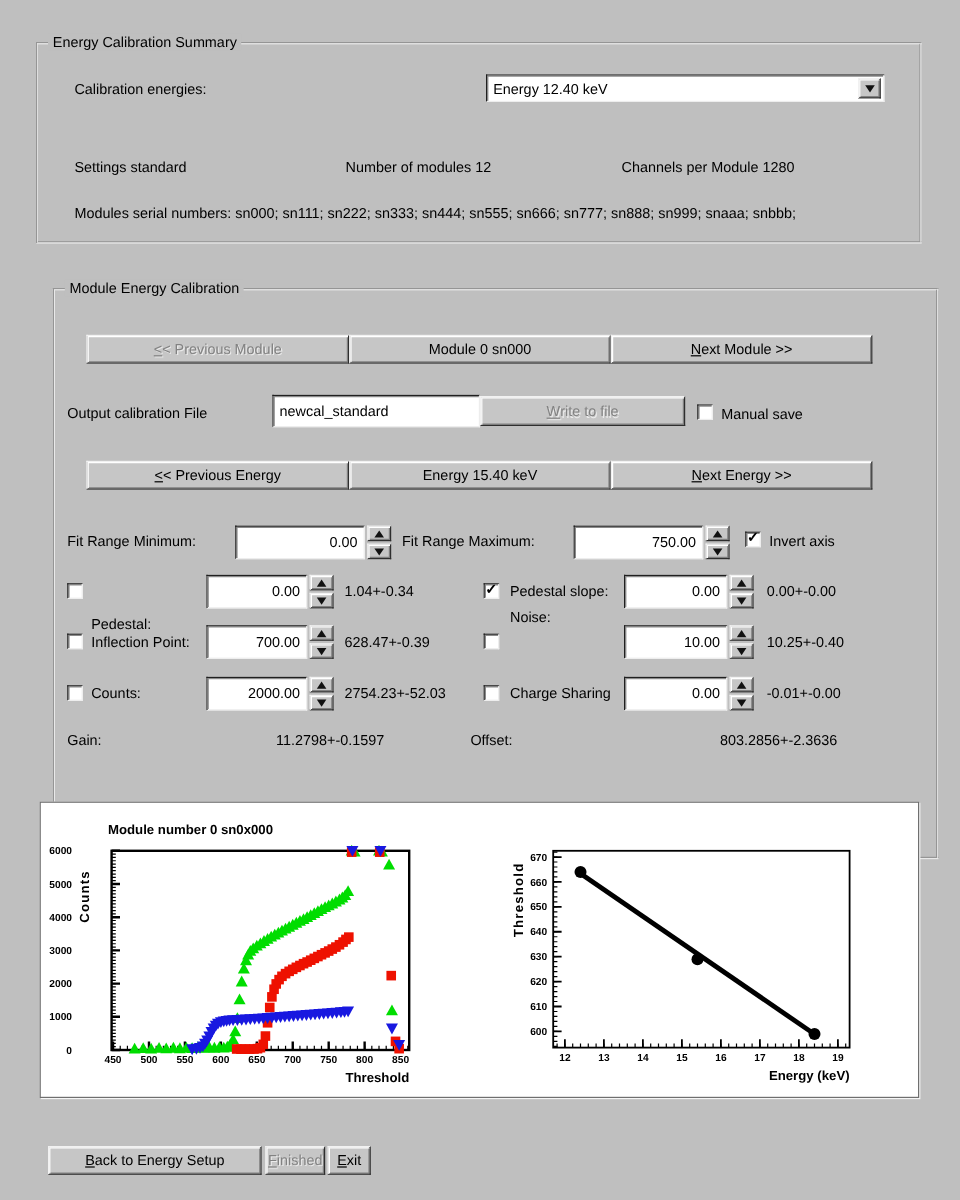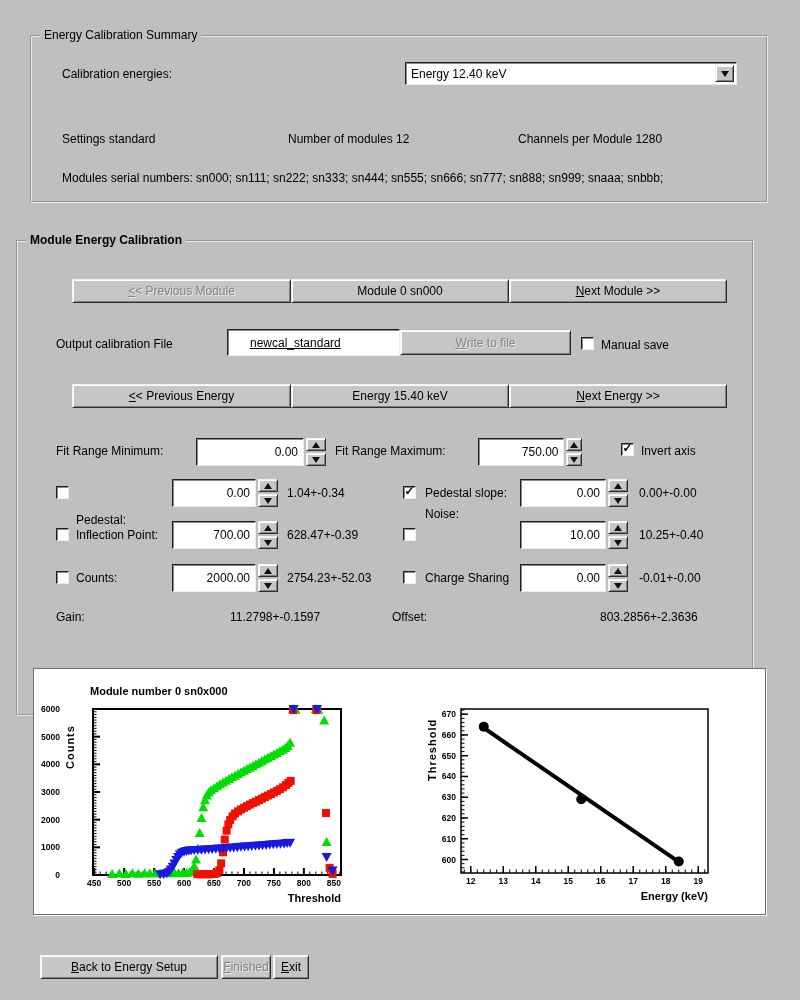--- a/index.html
+++ b/index.html
@@ -22,21 +22,21 @@
   .btn { position:absolute; display:flex; align-items:center; justify-content:center;
          font-size:12px; cursor:default; white-space:nowrap; }
   .btn.disabled { color:#828282; text-shadow:1px 1px 0 #ebebeb; }
   .green-text { color:#000000; }
 
   .sunken {
     background:#ffffff;
     border:1px solid; border-color:#1f1f1f #ededed #ededed #1f1f1f;
     box-shadow: inset 1px 1px 0 #8a8a8a, inset -1px -1px 0 #ffffff;
   }
-  .input { position:absolute; display:flex; align-items:center; padding:0 22px;text-decoration:underline; }
+  .input { position:absolute; display:flex; align-items:center; padding:0 5px; }
 
   .combo { position:absolute; display:flex; align-items:stretch; }
   .combo .cval { flex:1; display:flex; align-items:center; padding:0 5px; }
   .combo .cbtn { position:absolute; right:2px; top:2px; bottom:2px; width:19px;
                  display:flex; align-items:center; justify-content:center; }
   .arrow-down { width:0; height:0; border-left:4px solid transparent;
                 border-right:4px solid transparent; border-top:6px solid #111; }
 
   .cb { position:absolute; width:13px; height:13px; background:#fff;
         border:1px solid; border-color:#1f1f1f #ededed #ededed #1f1f1f;
@@ -74,21 +74,21 @@
   <span class="cbtn raised">
     <span class="arrow-down"></span>
   </span>
 </div>
 
 <span class="label" style="left:62px; top:132px;text-align:right;">Settings standard</span>
 <span class="label" style="left:288px; top:132px;">Number of modules 12</span>
 <span class="label" style="left:518px; top:132px;">Channels per Module 1280</span>
 <span class="label" style="left:62px; top:171px;">Modules serial numbers: sn000; sn111; sn222; sn333; sn444; sn555; sn666; sn777; sn888; sn999; snaaa; snbbb;</span>
 
-<div class="groupbox" style="left:16px; top:240px; width:738px; height:476px;font-weight:bold;">
+<div class="groupbox" style="left:44px; top:240px; width:738px; height:476px;">
   <span class="gb-title">Module Energy Calibration</span>
 </div>
 
 <div class="btn raised disabled" style="left:72px; top:279px; width:219px; height:24px;"><u>&lt;</u>&lt; Previous Module</div>
 <div class="btn raised" style="left:291px; top:279px; width:218px; height:24px;">Module 0 sn000</div>
 <div class="btn raised" style="left:509px; top:279px; width:218px; height:24px;"><u>N</u>ext Module &gt;&gt;</div>
 
 <span class="label" style="left:56px; top:337px;">Output calibration File</span>
 <div class="input sunken" style="left:227px; top:329px; width:173px; height:27px;">newcal_standard</div>
 <div class="btn raised disabled" style="left:400px; top:330px; width:171px; height:25px;"><u>W</u>rite to file</div>
@@ -105,21 +105,21 @@
   <div class="btns">
     <div class="sb raised">
         <span class="tri-up"></span>
       </div>
     <div class="sb raised">
         <span class="tri-dn"></span>
       </div>
   </div>
 </div>
 <span class="label" style="left:335px; top:444px;">Fit Range Maximum:</span>
-<div class="spin" style="left:478px; top:438px; width:104px;">
+<div class="spin" style="left:478px; top:438px; width:130px;">
   <div class="field" style="width:108px;">750.00</div>
   <div class="btns">
     <div class="sb raised">
         <span class="tri-up"></span>
       </div>
     <div class="sb raised">
         <span class="tri-dn"></span>
       </div>
   </div>
 </div>

